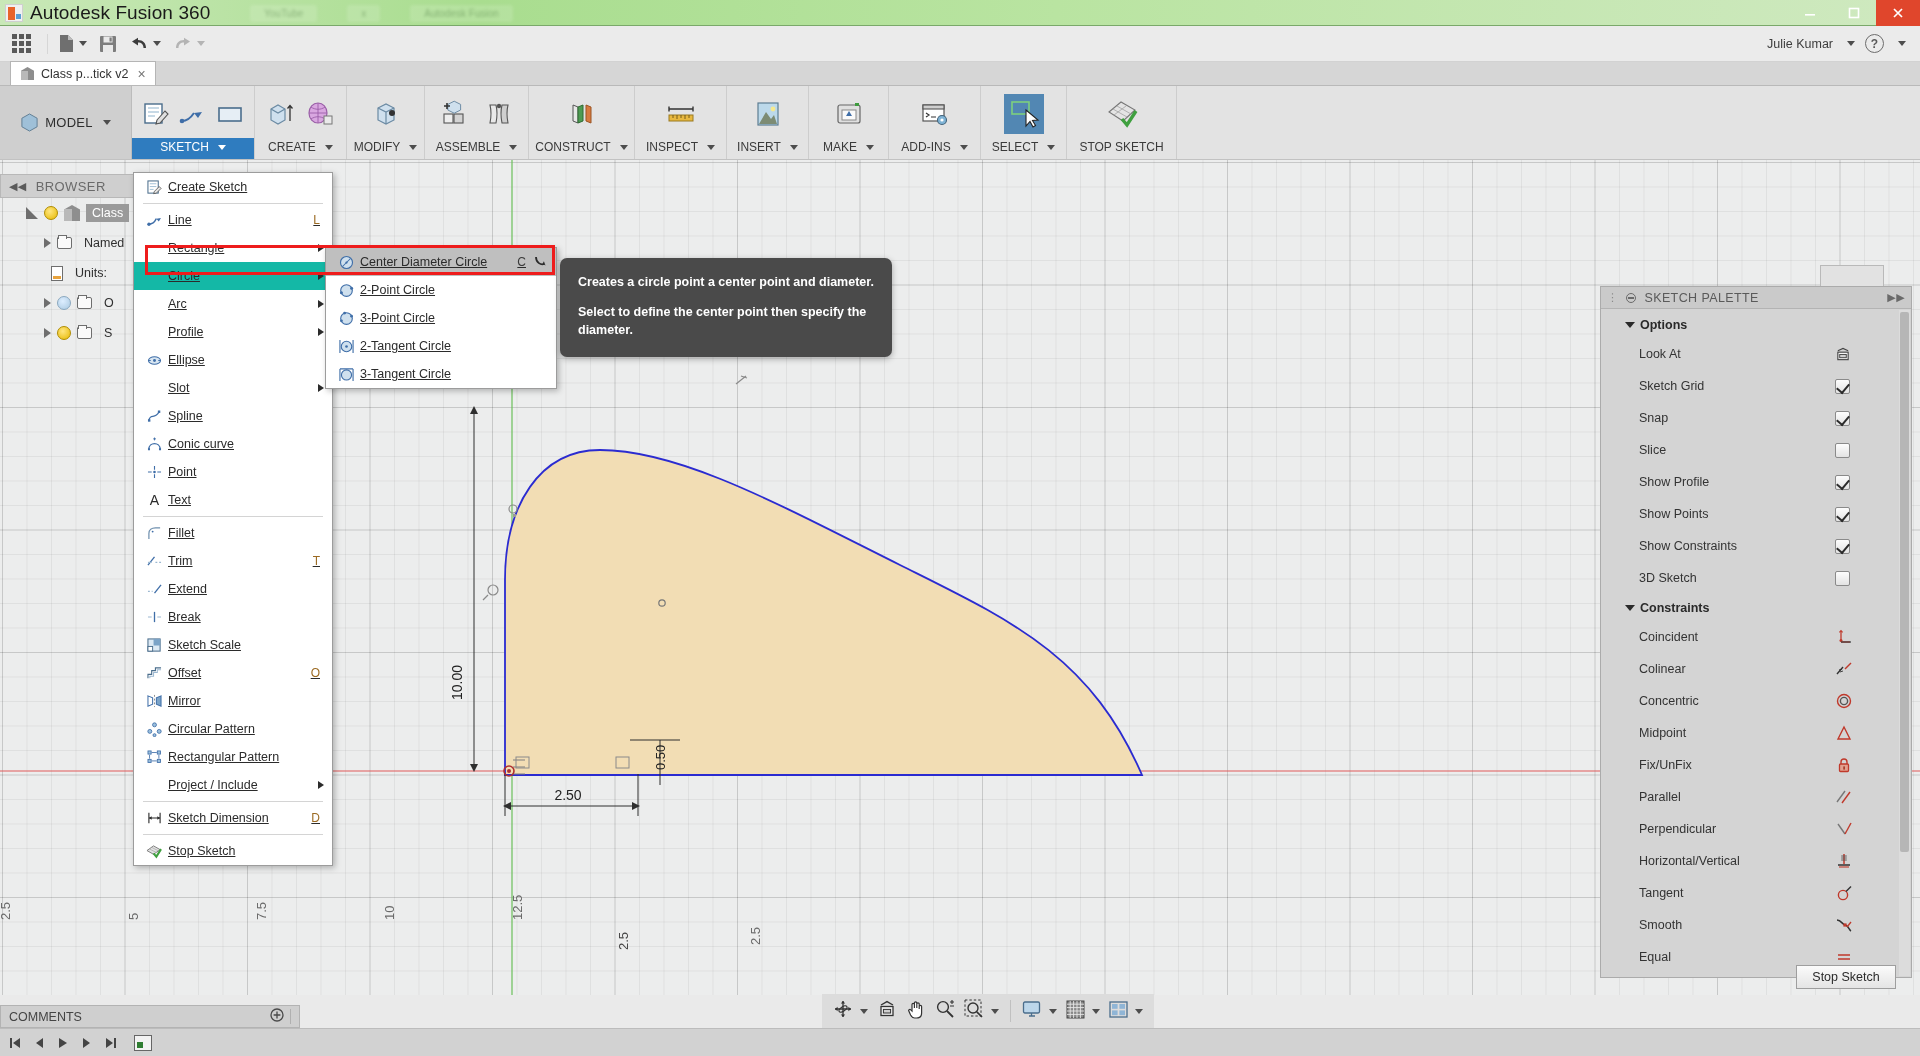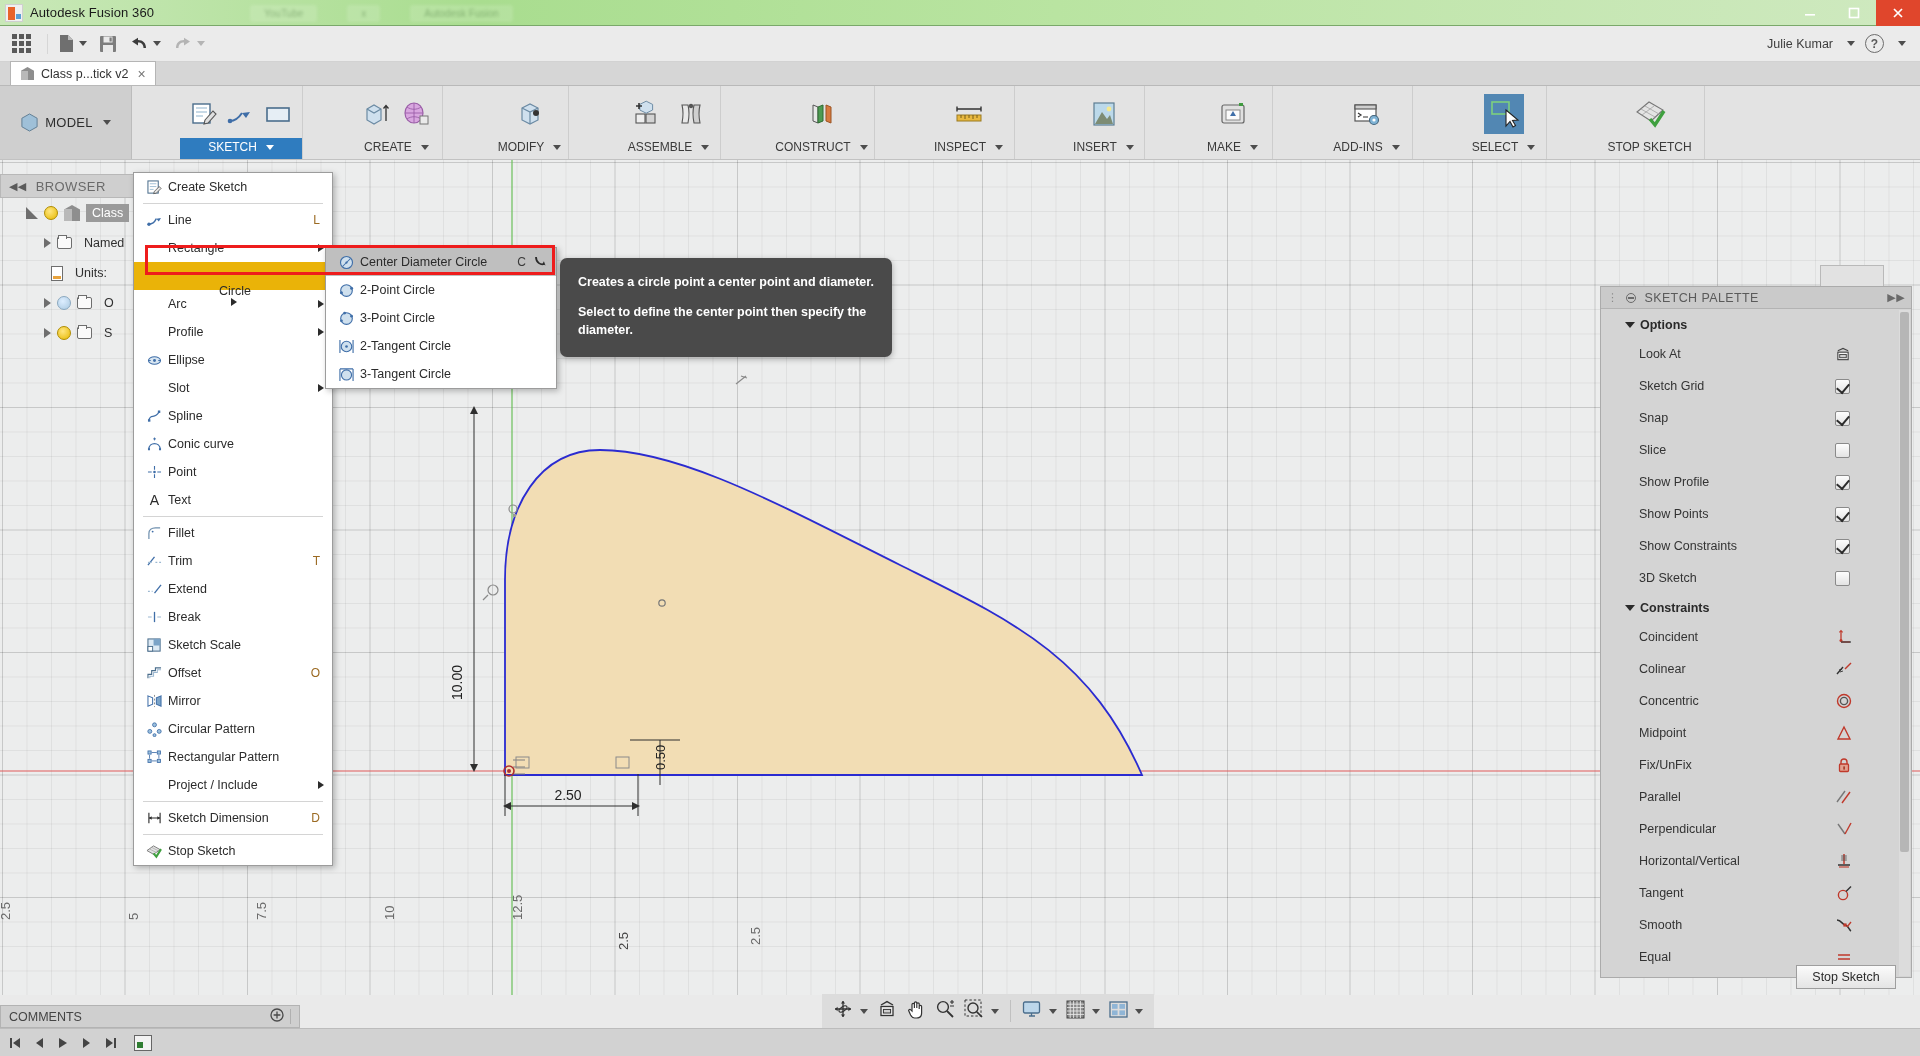--- a/index.html
+++ b/index.html
@@ -22,21 +22,21 @@
   .tb-logo {
     width: 18px; height: 18px; margin-left: 5px; margin-right: 7px;
     background: #f0f0f0; border: 1px solid #cfcfcf; position: relative; flex: 0 0 auto;
   }
   .tb-logo::before {
     content:""; position:absolute; left:2px; top:2px; width:7px; height:13px; background:#e8642a;
   }
   .tb-logo::after {
     content:""; position:absolute; left:10px; top:9px; width:5px; height:5px; background:#5a9fd4;
   }
-  .tb-title { font-size: 13px; color: #1a1a1a; letter-spacing: .1px; }
+  .tb-title { font-size: 19px; color: #1a1a1a; letter-spacing: .1px; }
   .tb-ghost {
     position: absolute; left: 250px; top: 1px; height: 24px;
     display: flex; align-items: center; gap: 30px; opacity: .30;
     font-size: 10px; color: #2a4a2a; filter: blur(1.6px);
   }
   .tb-ghost .gtab { background: rgba(255,255,255,.45); padding: 3px 14px; border-radius: 3px; }
   .tb-win { margin-left: auto; display: flex; align-items: stretch; height: 26px; }
   .tb-btn {
     width: 44px; display: flex; align-items: center; justify-content: center;
     color: #ffffff; font-size: 14px;
@@ -79,21 +79,21 @@
   .ribbon {
     position:absolute; top:86px; left:0; width:1920px; height:74px;
     background:#e3e3e3; border-bottom:1px solid #c2c2c2;
     display:flex; align-items:stretch;
   }
   .wsbtn {
     width:132px; background:#cfcfcf; border-right:1px solid #bcbcbc;
     display:flex; align-items:center; justify-content:center; gap:6px;
     font-size:13px; color:#2f2f2f; letter-spacing:.3px;
   }
-  .rgroup { display:flex; flex-direction:column; justify-content:space-between; border-right:1px solid #cdcdcd;margin-left:48px; }
+  .rgroup { display:flex; flex-direction:column; justify-content:space-between; border-right:1px solid #cdcdcd; }
   .rgroup .icons { display:flex; align-items:center; justify-content:center; gap:4px; flex:1; padding: 3px 8px 0; }
   .rgroup .glabel {
     text-align:center; font-size:12px; color:#3a3a3a; padding: 2px 10px 5px;
     display:flex; align-items:center; justify-content:center; gap:5px; white-space:nowrap;
   }
   .rgroup.active .glabel { background:#2f7cbf; color:#fff; }
   .rgroup.active .glabel .caret { border-top-color:#fff; }
   .ricon { width:40px; height:40px; display:flex; align-items:center; justify-content:center; }
   .ricon.sel { background:#5287b3; }
 
@@ -140,27 +140,27 @@
     display:flex; align-items:center; justify-content:center;
     font-size:11.5px; color:#555; letter-spacing:.4px;
   }
 
   
   .menu {
     position:absolute; left:133px; top:172px; width:200px; background:#fff;
     border:1px solid #9c9c9c; box-shadow:2px 2px 6px rgba(0,0,0,.26);
     z-index:30; font-size:12.5px; color:#2b2b2b;
   }
-  .mi { height:28px; display:flex; align-items:center; padding:0 8px 0 9px; position:relative; }
+  .mi { height:28px; display:flex; align-items:center; padding:0 8px 0 9px; position:relative;text-decoration:underline; }
   .mi .mico { width:22px; display:flex; align-items:center; justify-content:center; flex:0 0 22px; }
   .mi .mlabel { flex:1; padding-left:3px; }
   .mi .mkey { color:#9b6a22; font-size:12px; padding-right:4px; }
   .mi .marrow { width:0;height:0;border-top:4.5px solid transparent;border-bottom:4.5px solid transparent;border-left:6px solid #2b2b2b; }
   .msep { height:1px; background:#d4d4d4; margin:2px 9px; }
-  .mi.hl { background:#eab308;flex-direction:column; }
+  .mi.hl { background:#14b8a6; }
 
   .submenu {
     position:absolute; left:325px; top:247px; width:232px; background:#fff;
     border:1px solid #9c9c9c; box-shadow:2px 2px 6px rgba(0,0,0,.26);
     z-index:31; font-size:12.5px; color:#2b2b2b;
   }
   .submenu .mi.first { background:#bfbfbf; }
 
   .redbox {
     position:absolute; left:145px; top:245px; width:410px; height:30px;

